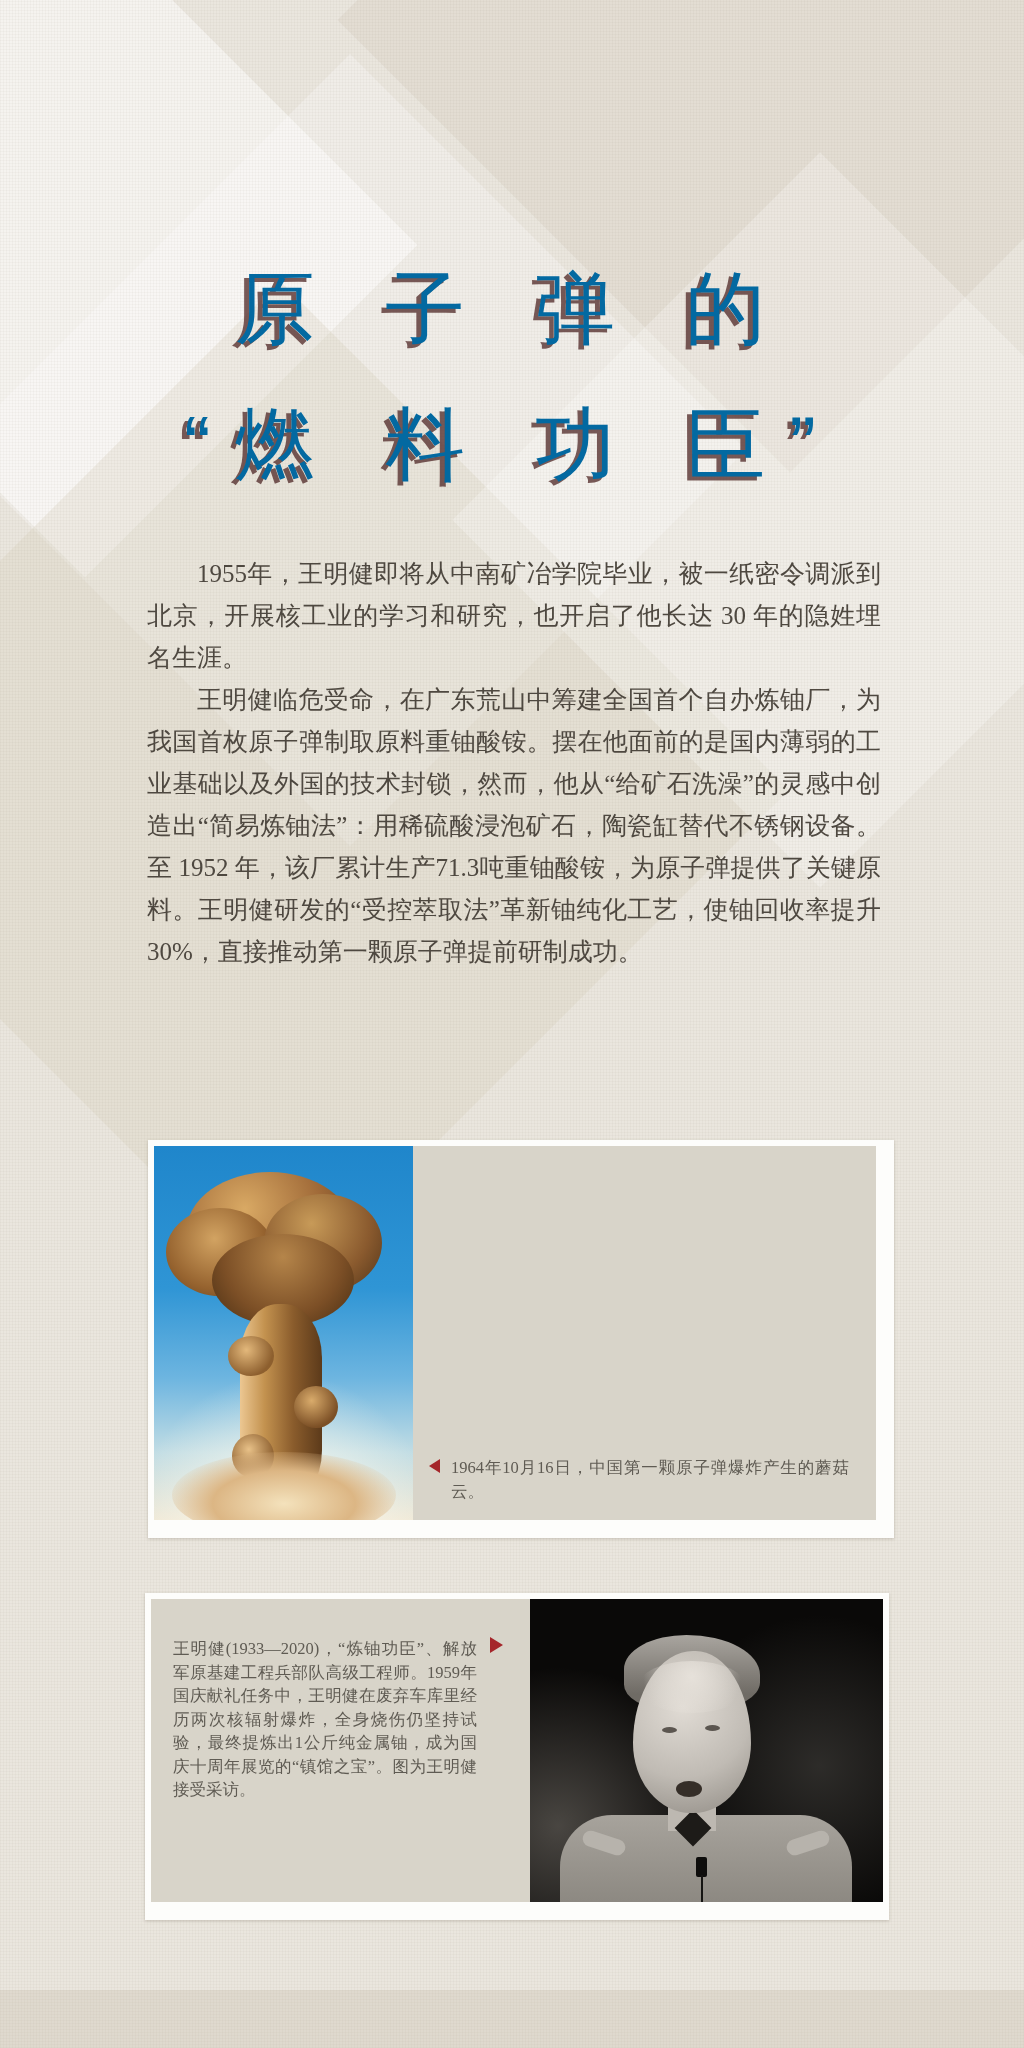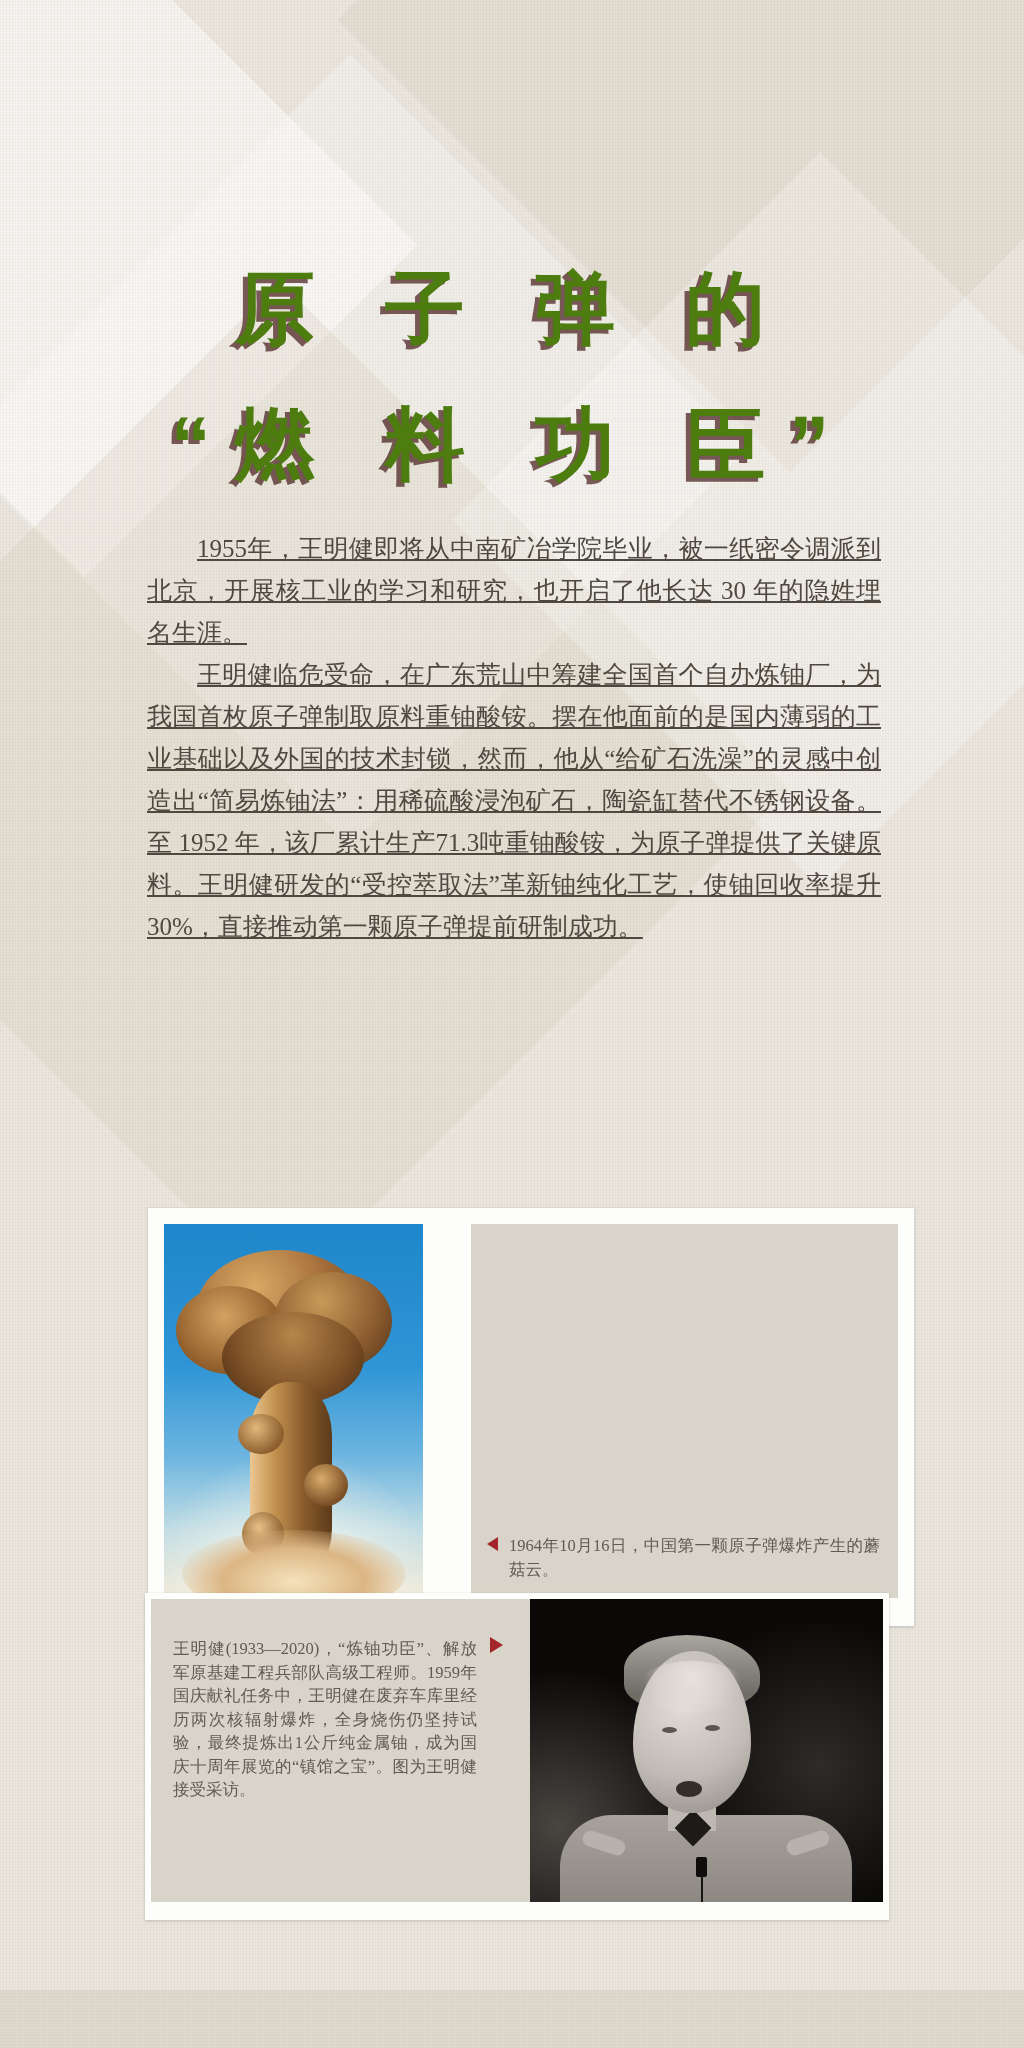--- a/index.html
+++ b/index.html
@@ -22,38 +22,37 @@
       repeating-linear-gradient(0deg, rgba(120,108,86,0.040) 0 1px, transparent 1px 3px);
   }
   .bottom-strip{
     position:absolute;left:0;bottom:0;width:100%;height:58px;
     background:rgba(186,175,152,0.22);pointer-events:none;
   }
   
   .title{
     position:absolute;left:0;width:100%;text-align:center;
     font-family:"Liberation Sans","DejaVu Sans",sans-serif;
-    font-weight:700;font-size:80px;line-height:86px;
-    color:#4d7c0f;letter-spacing:0.30em;
+    font-weight:400;font-size:80px;line-height:86px;
+    color:#0369a1;letter-spacing:0.30em;
     text-shadow:-5px 4px 0 rgba(77,38,36,0.75);
     white-space:nowrap;
   }
   .title-l1{top:212px;}
   .title-l2{top:348px;}
   
   .article{
-    position:absolute;left:147px;top:528px;width:734px;
+    position:absolute;left:147px;top:553px;width:734px;
     font-size:25px;line-height:42px;color:#4e4840;
     text-align:justify;
-    text-decoration:underline;
   }
   .article p{margin:0;text-indent:2em;}
   
   .card{position:absolute;background:#fdfdfb;box-shadow:0 1px 3px rgba(90,80,60,0.25);display:flex;}
-  .card1{left:148px;top:1208px;width:734px;height:386px;padding:16px;gap:48px;}
+  .card1{left:148px;top:1140px;width:734px;height:386px;padding:6px;}
   .card2{left:145px;top:1593px;width:732px;height:315px;padding:6px;}
   .caption-panel{background:#d8d4c9;position:relative;}
   .card1 .caption-panel{width:463px;height:374px;}
   .card2 .caption-panel{width:431px;height:303px;}
   .caption{
     color:#5f5b53;font-size:16.5px;line-height:24px;text-align:justify;margin:0;
   }
   .cap1-wrap{
     position:absolute;left:16px;right:18px;bottom:16px;
     display:flex;align-items:flex-start;

